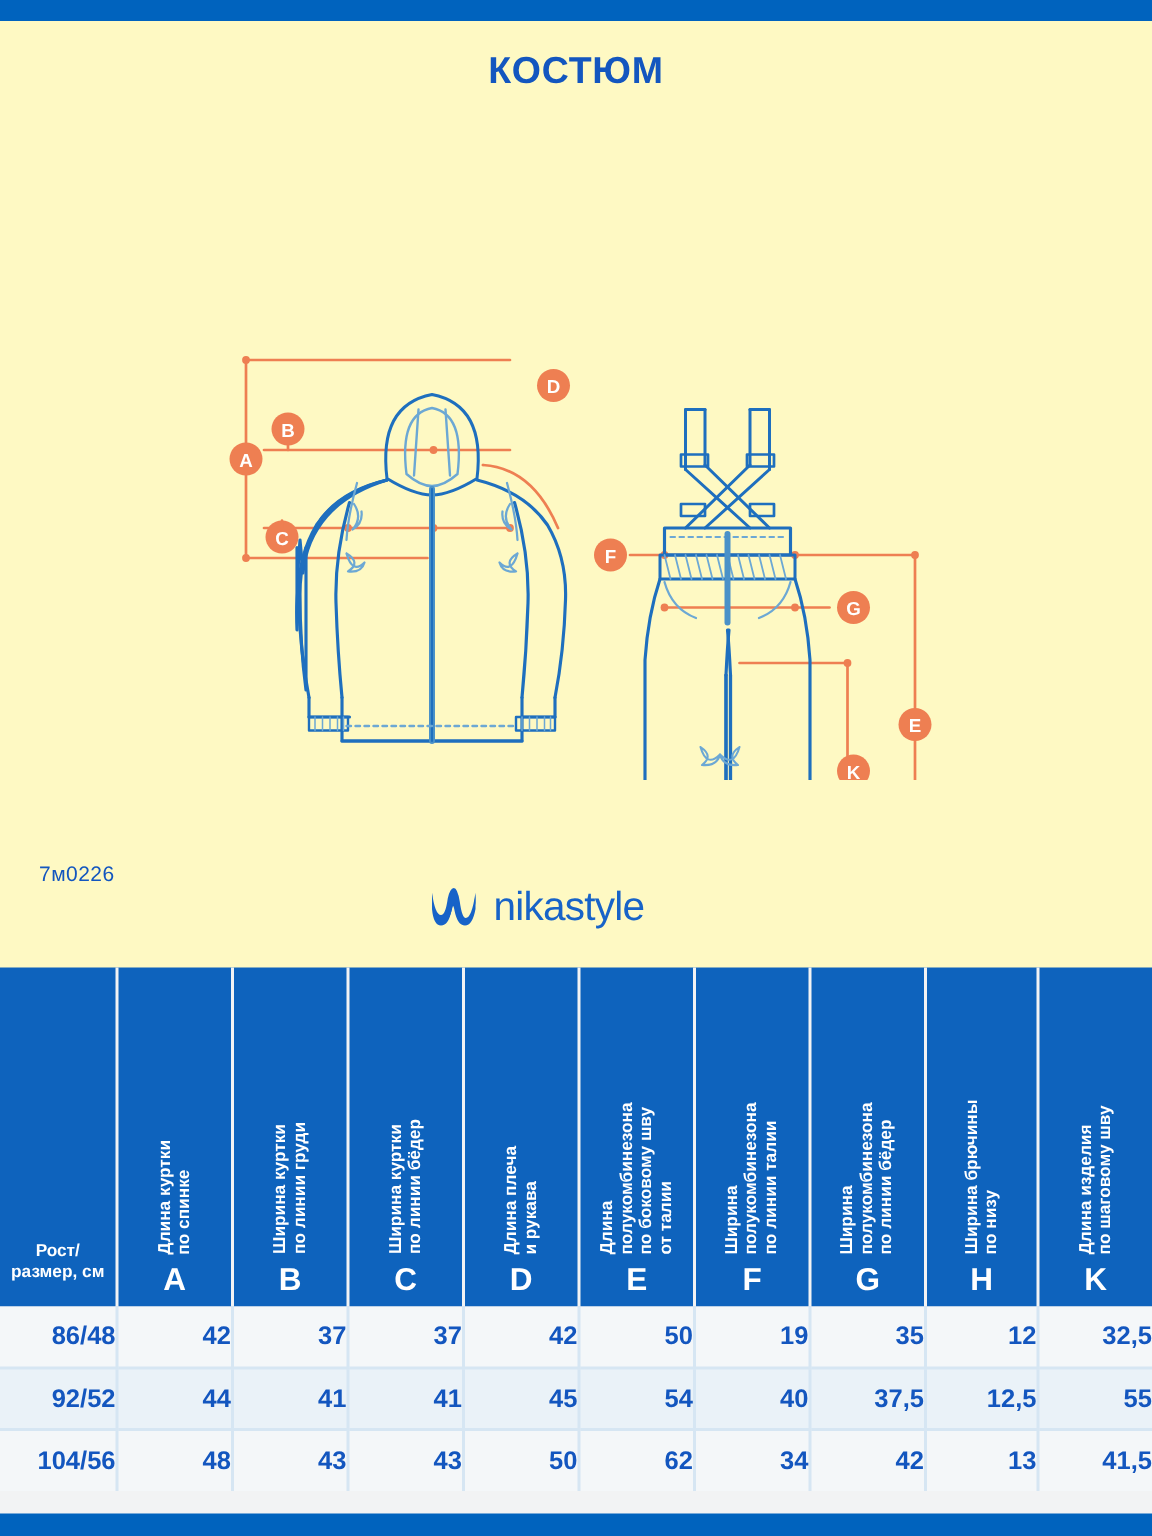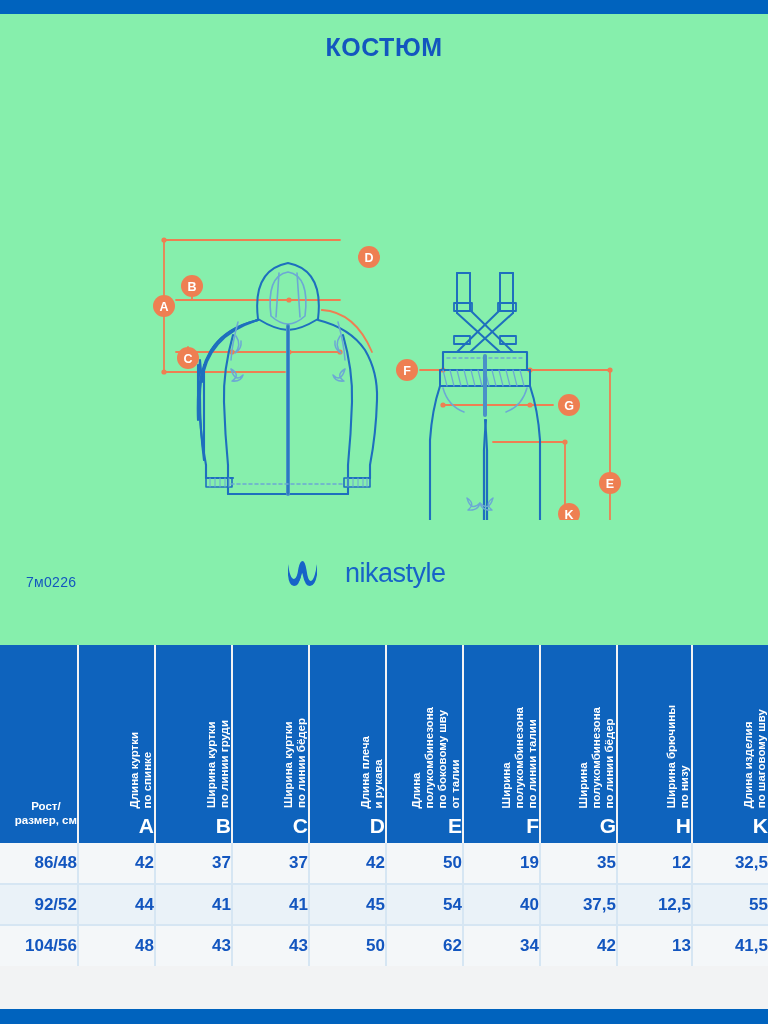--- a/index.html
+++ b/index.html
@@ -2,21 +2,21 @@
 <html><head>
 <meta charset="utf-8">
 <style>
   * { box-sizing: border-box; margin: 0; padding: 0; }
   html, body {
     width: 768px; height: 1024px;
     background: #f2f3f4;
     font-family: "Liberation Sans", sans-serif;
     overflow: hidden;
   }
-  #page { position: relative; width: 768px; height: 824px; background: #86efac; }
+  #page { position: relative; width: 768px; height: 824px; background: #fef9c3; }
 
   .topbar {
     position: absolute; left: 0; top: 0; width: 768px; height: 14px;
     background: #0063be;
   }
 
   .page-title {
     position: absolute; left: 0; top: 33px; width: 768px;
     text-align: center;
     font-size: 25px; font-weight: bold; color: #1356bf;
@@ -26,22 +26,22 @@
   
   .diagram { position: absolute; left: 0; top: 120px; width: 768px; height: 400px; }
   .diagram svg { display: block; }
 
   
   .artcode {
     position: absolute; left: 26px; top: 574px;
     font-size: 14px; color: #1356bf; letter-spacing: 0.3px;
   }
   .brand {
-    position: absolute; left: 286px; top: 558px;
-    display: flex; align-items: center; gap: 25px;
+    position: absolute; left: 286px; top: 589px;
+    display: flex; align-items: center; gap: 9px;
   }
   .brand-name {
     font-size: 27px; color: #1763c8; letter-spacing: -0.5px;
   }
 
   
   .table {
     position: absolute; left: 0; top: 645px; width: 768px;
   }
   table { border-collapse: collapse; width: 768px; table-layout: fixed; }
@@ -52,22 +52,23 @@
     border-right: 2px solid #f2f3f4;
     height: 198px;
     vertical-align: bottom;
     padding: 0 0 6px 0;
     font-weight: bold;
   }
   thead th:last-child { border-right: none; }
 
   th.col-size { border-left: none; }
   .th-inner {
-    display: flex; flex-direction: column; align-items: flex-end; justify-content: flex-end;
+    display: flex; flex-direction: column; align-items: center; justify-content: flex-end;
     height: 192px;
+    margin-top: 28px;
   }
   .th-rot {
     writing-mode: vertical-rl;
     transform: rotate(180deg);
     font-size: 11.5px;
     line-height: 13px;
     text-align: left;
     white-space: pre;
     margin-bottom: 7px;
   }

